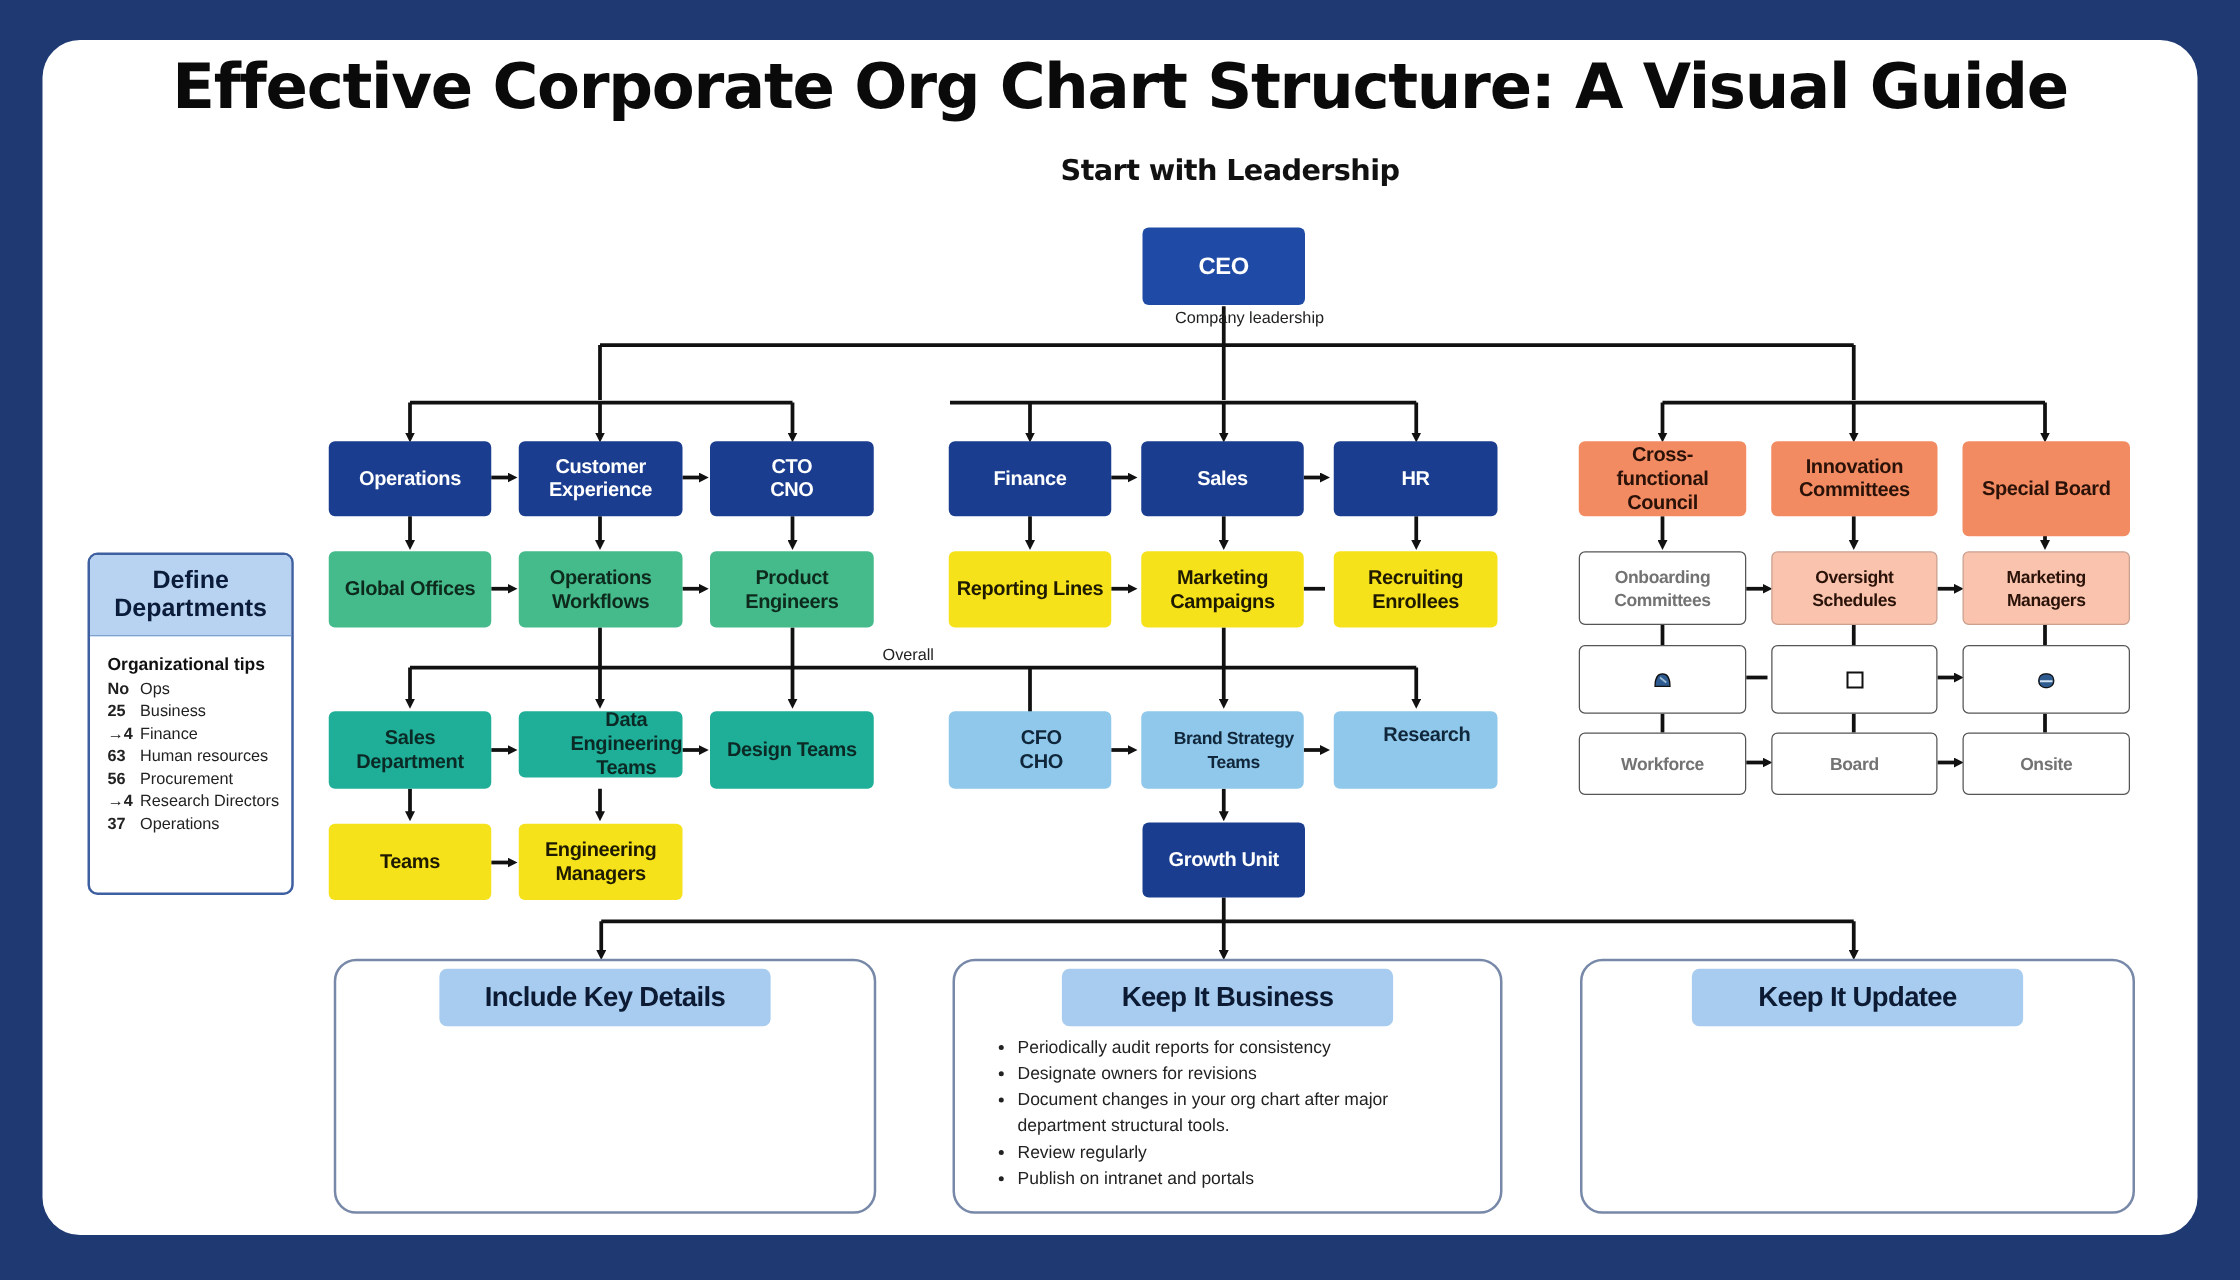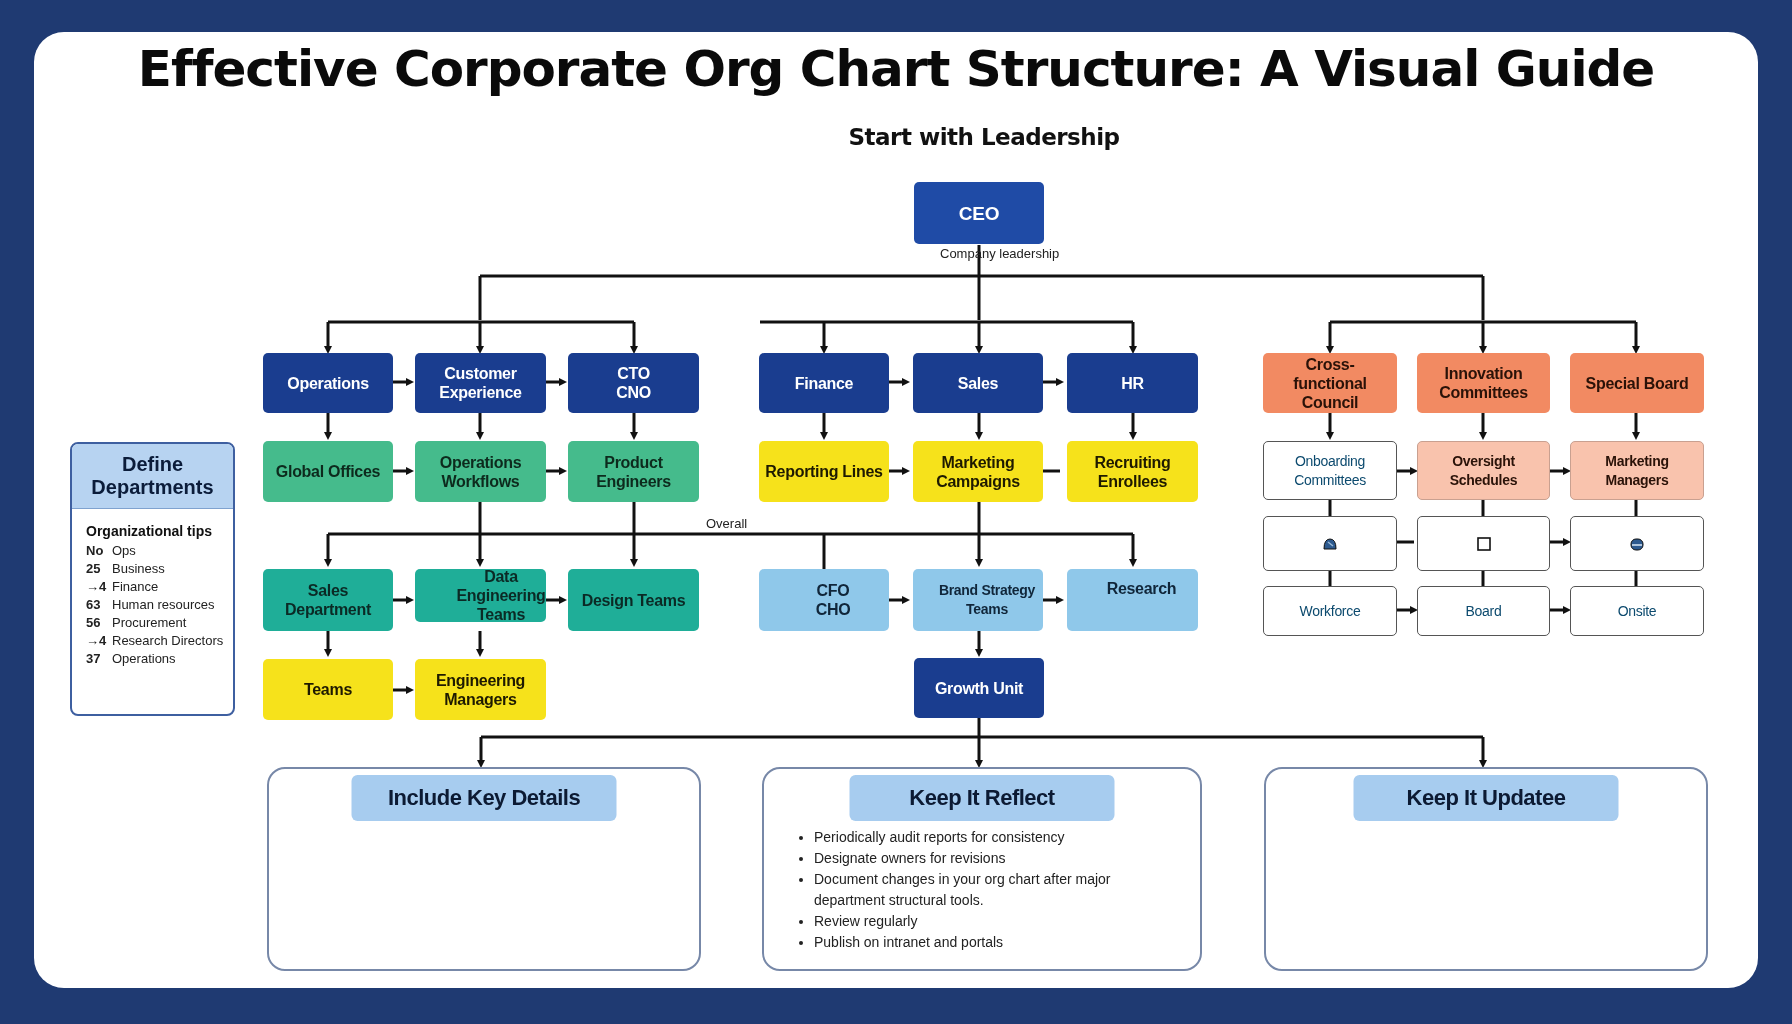--- a/index.html
+++ b/index.html
@@ -31,21 +31,21 @@
     letter-spacing: -0.3px;
   }
   .navy { background: #1a3d8f; color: #ffffff; }
   .ceo { background: #1f4ba6; color: #fff; font-size: 19px; }
   .green { background: #45bb8c; color: #0d2a1d; }
   .teal { background: #1fae98; color: #0b2a25; }
   .yellow { background: #f6e21b; color: #1e1a00; }
   .lightblue { background: #8fc8ea; color: #10263a; padding-left: 24px; }
   .orange { background: #f28a62; color: #2a1208; }
   .peach { background: #f9c3ad; color: #2a1208; border: 1.5px solid #c9a090; }
-  .outline { background: #ffffff; color: #0c4a6e; border: 1.5px solid #555; font-weight: normal; }
+  .outline { background: #ffffff; color: #737373; border: 1.5px solid #555; font-weight: bold; }
   .small-label {
     position: absolute; font-size: 13px; color: #222; white-space: nowrap;
   }
   .sidebox {
     position: absolute; left: 70px; top: 442px; width: 165px; height: 274px;
     border: 2px solid #3e5fa0; border-radius: 8px; box-sizing: border-box; overflow: hidden;
     background: #fff;
   }
   .sidebox .head {
     background: #b7d3f1; height: 64px; border-bottom: 1px solid #7fa2cf;
@@ -185,21 +185,21 @@
 <div class="node navy" style="left:1067px;top:353px;width:131px;height:60px;">
     <span>HR</span>
   </div>
 
 <div class="node orange" style="left:1263px;top:353px;width:134px;height:60px;">
     <span>Cross-functional Council</span>
   </div>
 <div class="node orange" style="left:1417px;top:353px;width:133px;height:60px;">
     <span>Innovation Committees</span>
   </div>
-<div class="node orange" style="left:1570px;top:353px;width:134px;height:60px;">
+<div class="node orange" style="left:1570px;top:353px;width:134px;height:76px;">
     <span>Special Board</span>
   </div>
 
 <div class="node green" style="left:263px;top:441px;width:130px;height:61px;">
     <span>Global Offices</span>
   </div>
 <div class="node green" style="left:415px;top:441px;width:131px;height:61px;">
     <span>Operations Workflows</span>
   </div>
 <div class="node green" style="left:568px;top:441px;width:131px;height:61px;">
@@ -315,21 +315,21 @@
   <div class="row">
       <span class="k">37</span>
       <span>Operations</span>
     </div>
 </div>
 
 <div class="panel" style="left:267px;width:434px;">
   <div class="ptitle">Include Key Details</div>
 </div>
 <div class="panel" style="left:762px;width:440px;">
-  <div class="ptitle">Keep It Reflect</div>
+  <div class="ptitle">Keep It Business</div>
   <ul>
     <li>Periodically audit reports for consistency</li>
     <li>Designate owners for revisions</li>
     <li>Document changes in your org chart after major department structural tools.</li>
     <li>Review regularly</li>
     <li>Publish on intranet and portals</li>
   </ul>
 </div>
 <div class="panel" style="left:1264px;width:444px;">
   <div class="ptitle">Keep It Updatee</div>

